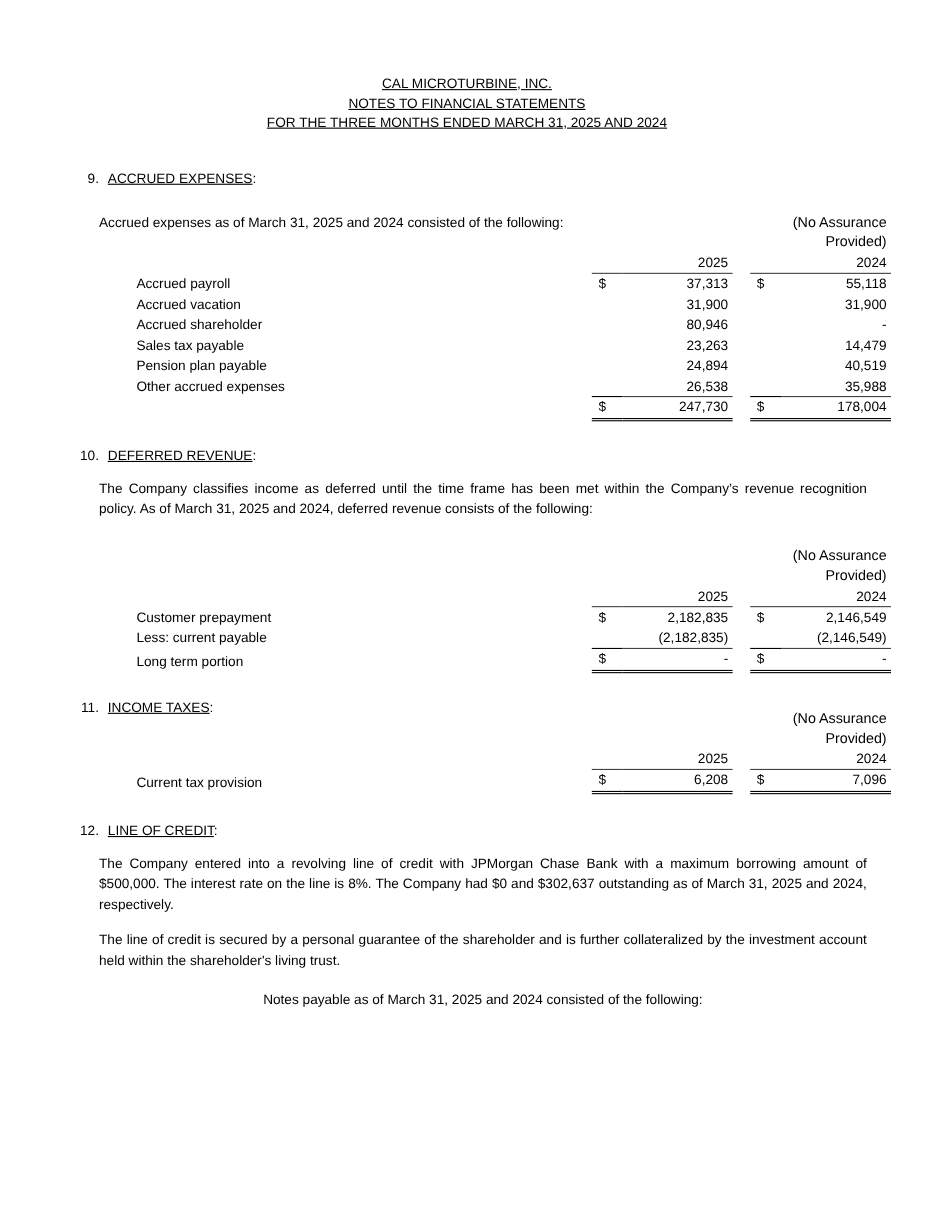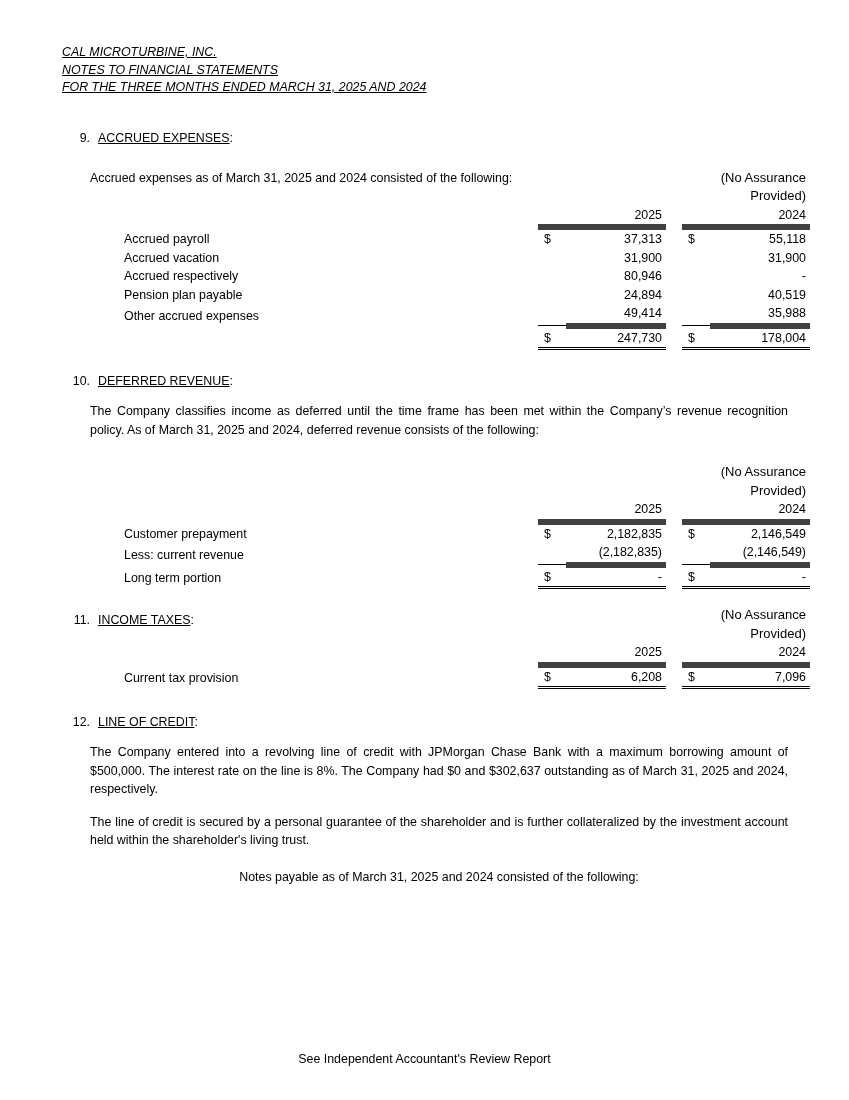--- a/index.html
+++ b/index.html
@@ -19,24 +19,23 @@
     position: absolute;
     left: 0; top: 0;
     width: 849px;
     height: 1100px;
     box-sizing: border-box;
     padding: 44px 62px 20px 62px;
   }
 
   
   .doc-header {
-    text-align: left;
-    margin-top: 0;
+    text-align: center;
+    margin-top: 24px;
     margin-bottom: 34px;
-    font-style: italic;
   }
   .doc-header div {
     font-size: 12.4px;
     line-height: 17.5px;
     text-decoration: underline;
     white-space: nowrap;
   }
 
   
   .note {
@@ -94,21 +93,21 @@
 
   .noassur {
     font-size: 13px;
     line-height: 15px;
     text-align: center;
   }
   .yrhdr {
     text-align: center;
     font-size: 12.4px;
   }
-  .ul-under { border-bottom: 6px solid #404040; }
+  .ul-under { border-bottom: 1px solid #404040; }
   .row-dbl  { border-top: 1px solid #000; border-bottom: 3px double #000; }
 
   
   .footer {
     position: absolute;
     left: 0;
     right: 0;
     bottom: 34px;
     text-align: center;
     font-size: 12.4px;
@@ -175,42 +174,51 @@
       <tr>
         <td class="label" colspan="2">Accrued vacation</td>
         <td class="gap"></td>
         <td class="cur"></td>
         <td class="amt">31,900</td>
         <td class="gap"></td>
         <td class="cur"></td>
         <td class="amt">31,900</td>
       </tr>
       <tr>
-        <td class="label" colspan="2">Accrued respectively</td>
+        <td class="label" colspan="2">Accrued shareholder</td>
         <td class="gap"></td>
         <td class="cur"></td>
         <td class="amt">80,946</td>
         <td class="gap"></td>
         <td class="cur"></td>
         <td class="amt">-</td>
       </tr>
       <tr>
+        <td class="label" colspan="2">Sales tax payable</td>
+        <td class="gap"></td>
+        <td class="cur"></td>
+        <td class="amt">23,263</td>
+        <td class="gap"></td>
+        <td class="cur"></td>
+        <td class="amt">14,479</td>
+      </tr>
+      <tr>
         <td class="label" colspan="2">Pension plan payable</td>
         <td class="gap"></td>
         <td class="cur"></td>
         <td class="amt">24,894</td>
         <td class="gap"></td>
         <td class="cur"></td>
         <td class="amt">40,519</td>
       </tr>
       <tr>
         <td class="label" colspan="2">Other accrued expenses</td>
         <td class="gap"></td>
         <td class="cur"></td>
-        <td class="amt ul-under">49,414</td>
+        <td class="amt ul-under">26,538</td>
         <td class="gap"></td>
         <td class="cur"></td>
         <td class="amt ul-under">35,988</td>
       </tr>
       <tr>
         <td class="label" colspan="2"></td>
         <td class="gap"></td>
         <td class="cur row-dbl">$</td>
         <td class="amt row-dbl">247,730</td>
         <td class="gap"></td>
@@ -267,21 +275,21 @@
       <tr>
         <td class="label" colspan="2">Customer prepayment</td>
         <td class="gap"></td>
         <td class="cur">$</td>
         <td class="amt">2,182,835</td>
         <td class="gap"></td>
         <td class="cur">$</td>
         <td class="amt">2,146,549</td>
       </tr>
       <tr>
-        <td class="label" colspan="2">Less: current revenue</td>
+        <td class="label" colspan="2">Less: current payable</td>
         <td class="gap"></td>
         <td class="cur"></td>
         <td class="amt ul-under">(2,182,835)</td>
         <td class="gap"></td>
         <td class="cur"></td>
         <td class="amt ul-under">(2,146,549)</td>
       </tr>
       <tr>
         <td class="label" colspan="2">Long term portion</td>
         <td class="gap"></td>
@@ -289,21 +297,21 @@
         <td class="amt row-dbl">-</td>
         <td class="gap"></td>
         <td class="cur row-dbl">$</td>
         <td class="amt row-dbl">-</td>
       </tr>
     </tbody>
       </table>
   </div>
 
   <div class="note" style="margin-top:24px;">
-    <div class="note-head" style="margin-bottom:1px;">
+    <div class="note-head" style="margin-bottom:16px;">
       <span class="note-num">11.</span>
       <span><span class="note-title">INCOME TAXES</span><span class="note-title-colon">:</span></span>
     </div>
 
     <table class="ftable" style="margin-top:-22px;">
       <tbody>
           <tr>
         <td class="label" style="padding-left:0;"></td>
         <td></td>
         <td class="gap"></td>
@@ -356,15 +364,14 @@
       <p>The line of credit is secured by a personal guarantee of the shareholder and is further collateralized by the investment account held within the shareholder's living trust.</p>
     </div>
   </div>
 
   <div class="note" style="margin-top:18px;">
     <div class="note-body" style="width:698px;">
       <p class="nojust">Notes payable as of March 31, 2025 and 2024 consisted of the following:</p>
     </div>
   </div>
 
-  <div class="footer">See Independent Accountant's Review Report</div>
 
 </div>
 
 </body></html>

